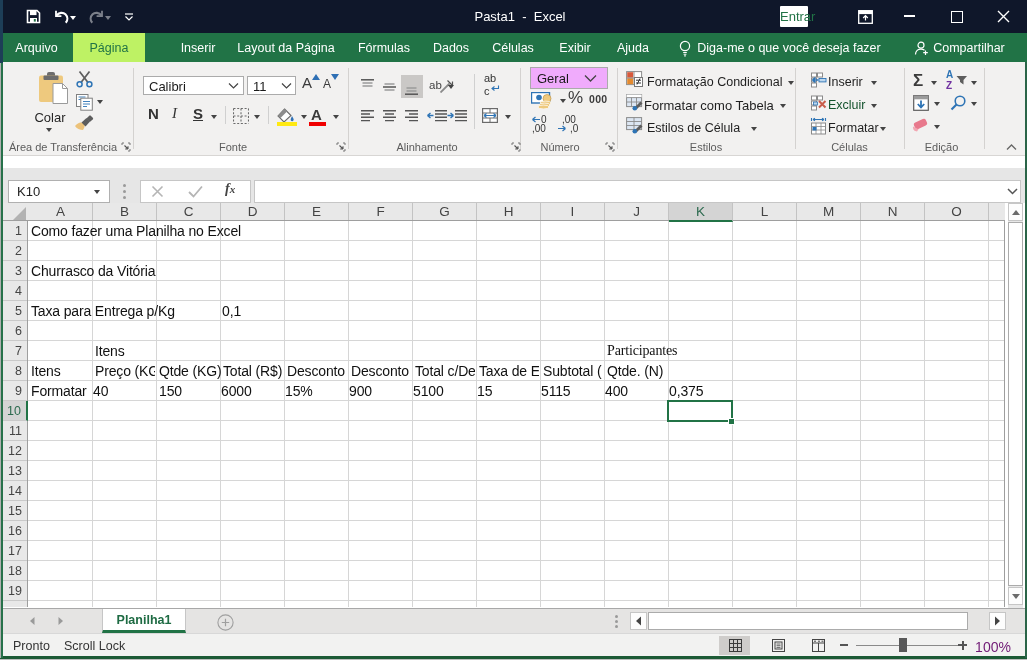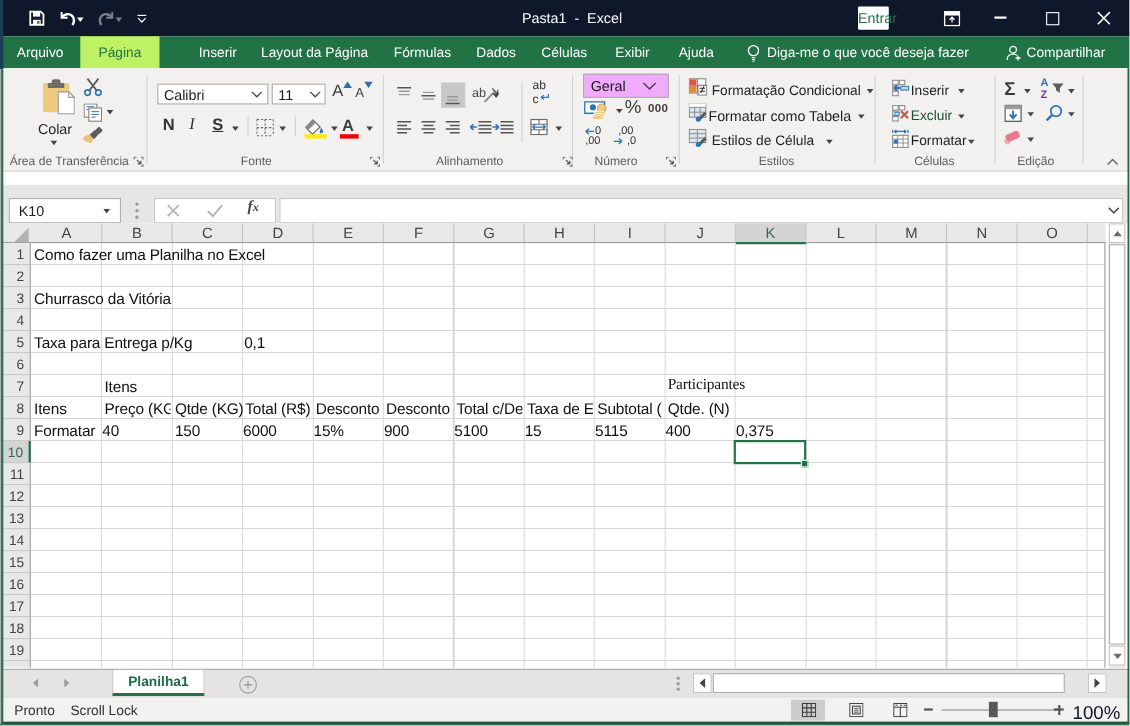--- a/index.html
+++ b/index.html
@@ -534,21 +534,21 @@
       <rect x="0.5" y="0.5" width="12" height="12" fill="none" stroke="#444" stroke-width="1"></rect>
       <path d="M0.5 4 H13 M6.5 4 V13" stroke="#444" stroke-width="1"></path>
       <path d="M2 2.2 H4 M6 2.2 H8 M9.5 2.2 H11.5" stroke="#444" stroke-width="1"></path>
     </svg>
 
     <div class="abs" style="left:840px;top:10px;width:8px;height:2px;background:#555;"></div>
     <div class="abs" style="left:856px;top:11px;width:108px;height:1px;background:#8a8a8a;"></div>
     <div class="abs" style="left:899px;top:4px;width:8px;height:14px;background:#595959;"></div>
     <div class="abs" style="left:958px;top:10px;width:9px;height:2px;background:#555;"></div>
     <div class="abs" style="left:961.5px;top:6.5px;width:2px;height:9px;background:#555;"></div>
-    <div class="abs" style="left:975px;top:5px;width:36px;font-size:17px;color:#0f172a;text-align:center;">100%</div>
+    <div class="abs" style="left:975px;top:5px;width:36px;font-size:14px;color:#701a75;text-align:center;">100%</div>
   </div>
 
   <div class="abs" style="left:1008px;top:203px;width:15px;height:405px;background:#e8e8e8;">
     <div class="abs" style="left:0px;top:0px;width:15px;height:18px;background:#fdfdfd;border:1px solid #c6c6c6;box-sizing:border-box;"></div>
     <svg class="abs" style="left:4px;top:7px" width="8" height="5" viewBox="0 0 8 5">
         <path d="M0 5 L4 0 L8 5 Z" fill="#6b6b6b"></path>
       </svg>
     <div class="abs" style="left:0px;top:19px;width:15px;height:364px;background:#fff;border:1px solid #ababab;box-sizing:border-box;"></div>
     <div class="abs" style="left:0px;top:384px;width:15px;height:18px;background:#fdfdfd;border:1px solid #c6c6c6;box-sizing:border-box;"></div>
     <svg class="abs" style="left:4px;top:391px" width="8" height="5" viewBox="0 0 8 5">

